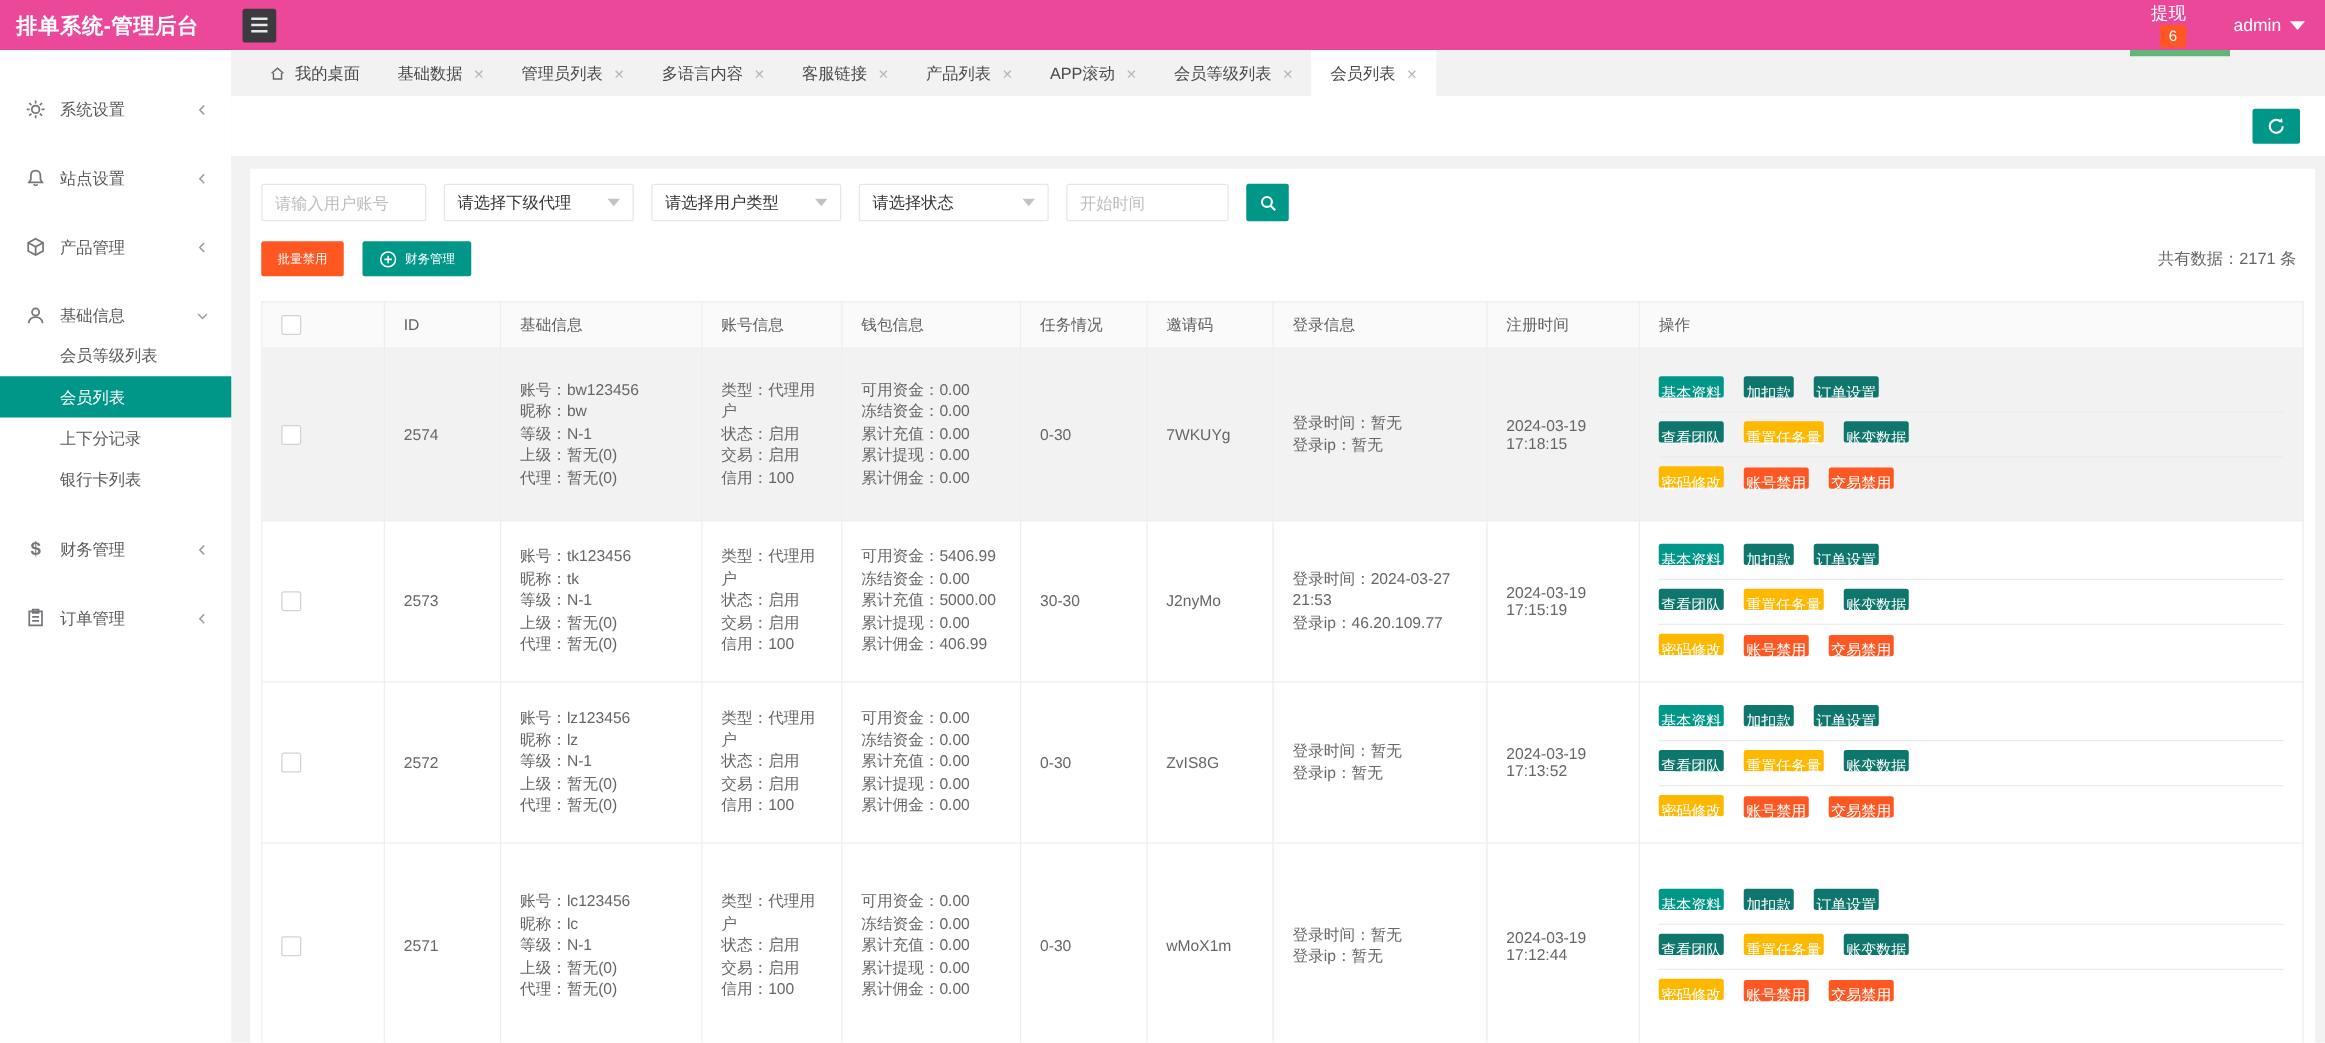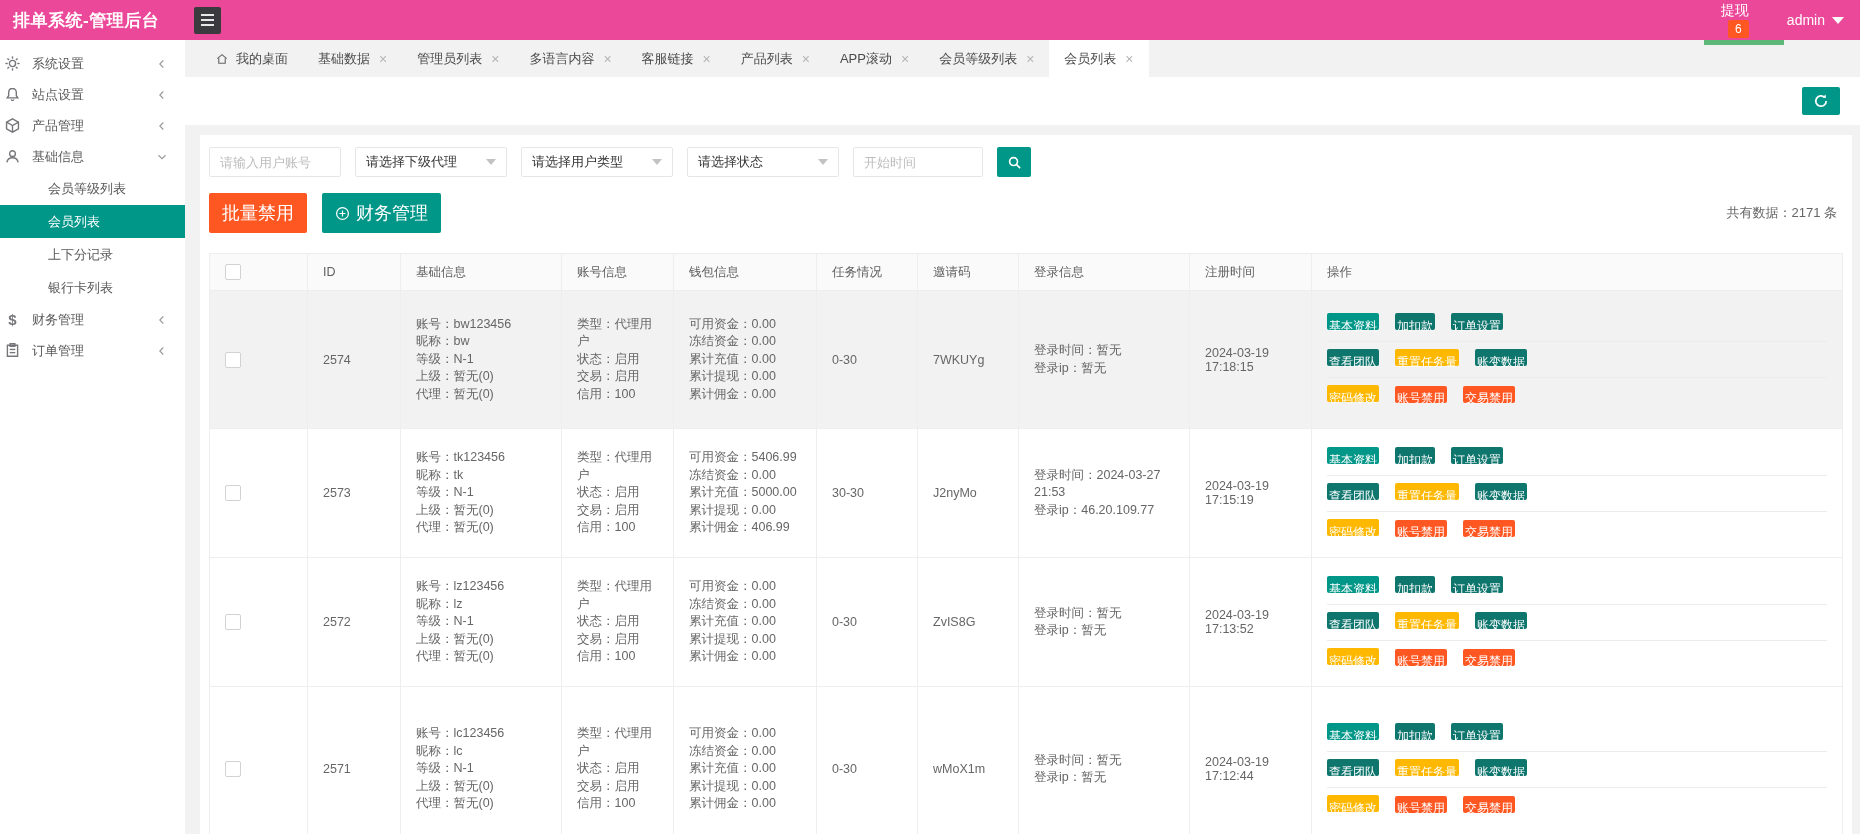--- a/index.html
+++ b/index.html
@@ -32,22 +32,22 @@
   .admin-box { display:flex; align-items:center; margin-left:38px; cursor:pointer; font-size:14px; }
   .caret-down {
     width:0; height:0; margin-left:7px;
     border-left:6px solid transparent; border-right:6px solid transparent; border-top:7px solid #fff;
   }
   .green-bar { position:absolute; left:1704px; top:40px; width:80px; height:5px; background:#5FB878; z-index:21; }
 
   
   .sidebar { position:absolute; left:0; top:40px; width:185px; height:794px; background:#fff; padding-top:8px; }
   .side-item {
-    height:31px; display:flex; align-items:center; padding:0 16px 0 4px;
-    color:#595959; cursor:pointer; font-size:13px;
+    height:31px; display:flex; align-items:center; padding:0 16px 0 20px;
+    color:#595959; cursor:pointer; font-size:13px;margin-top:24px;
   }
   .side-item .icon { width:17px; height:17px; margin-right:11px; flex:none; display:flex; align-items:center; justify-content:center; }
   .side-item .chev { margin-left:auto; display:flex; align-items:center; }
   .sub-item {
     height:33px; display:flex; align-items:center; padding-left:48px;
     color:#595959; cursor:pointer; font-size:13px;
   }
   .sub-item.active { background:#009688; color:#fff; }
   svg.ic { stroke:#76767a; fill:none; stroke-width:1.3; }
   .dollar { font-size:15px; color:#76767a; font-weight:bold; }
@@ -78,21 +78,21 @@
   .f-select {
     width:152px; height:30px; border:1px solid #e6e6e6; border-radius:2px; background:#fff;
     display:flex; align-items:center; justify-content:space-between; padding:0 10px; cursor:pointer; color:#333;
   }
   .sel-arrow { width:0; height:0; border-left:5px solid transparent; border-right:5px solid transparent; border-top:6px solid #c2c2c2; }
   .search-btn {
     width:34px; height:30px; background:#009688; border:none; border-radius:2px;
     display:flex; align-items:center; justify-content:center; cursor:pointer;
   }
   .actions-row { display:flex; align-items:center; margin:4px 0 20px 0; }
-  .btn { height:40px; border:none; border-radius:2px; color:#fff; font-size:18px; padding:0 13px;
+  .btn { height:28px; border:none; border-radius:2px; color:#fff; font-size:10px; padding:0 13px;
          display:flex; align-items:center; cursor:pointer; font-family:inherit; }
   .btn-red { background:#FF5722; }
   .btn-teal { background:#009688; margin-left:15px; gap:6px; }
   .total { margin-left:auto; color:#666; font-size:13px; padding-right:6px; }
 
   
   table { border-collapse:collapse; table-layout:fixed; width:100%; }
   th, td { border:1px solid #eeeeee; font-weight:normal; text-align:left; vertical-align:middle;
            padding:9px 15px; font-size:12.5px; color:#666; }
   th { background:#fafafa; height:37px; color:#5f5f5f; }

